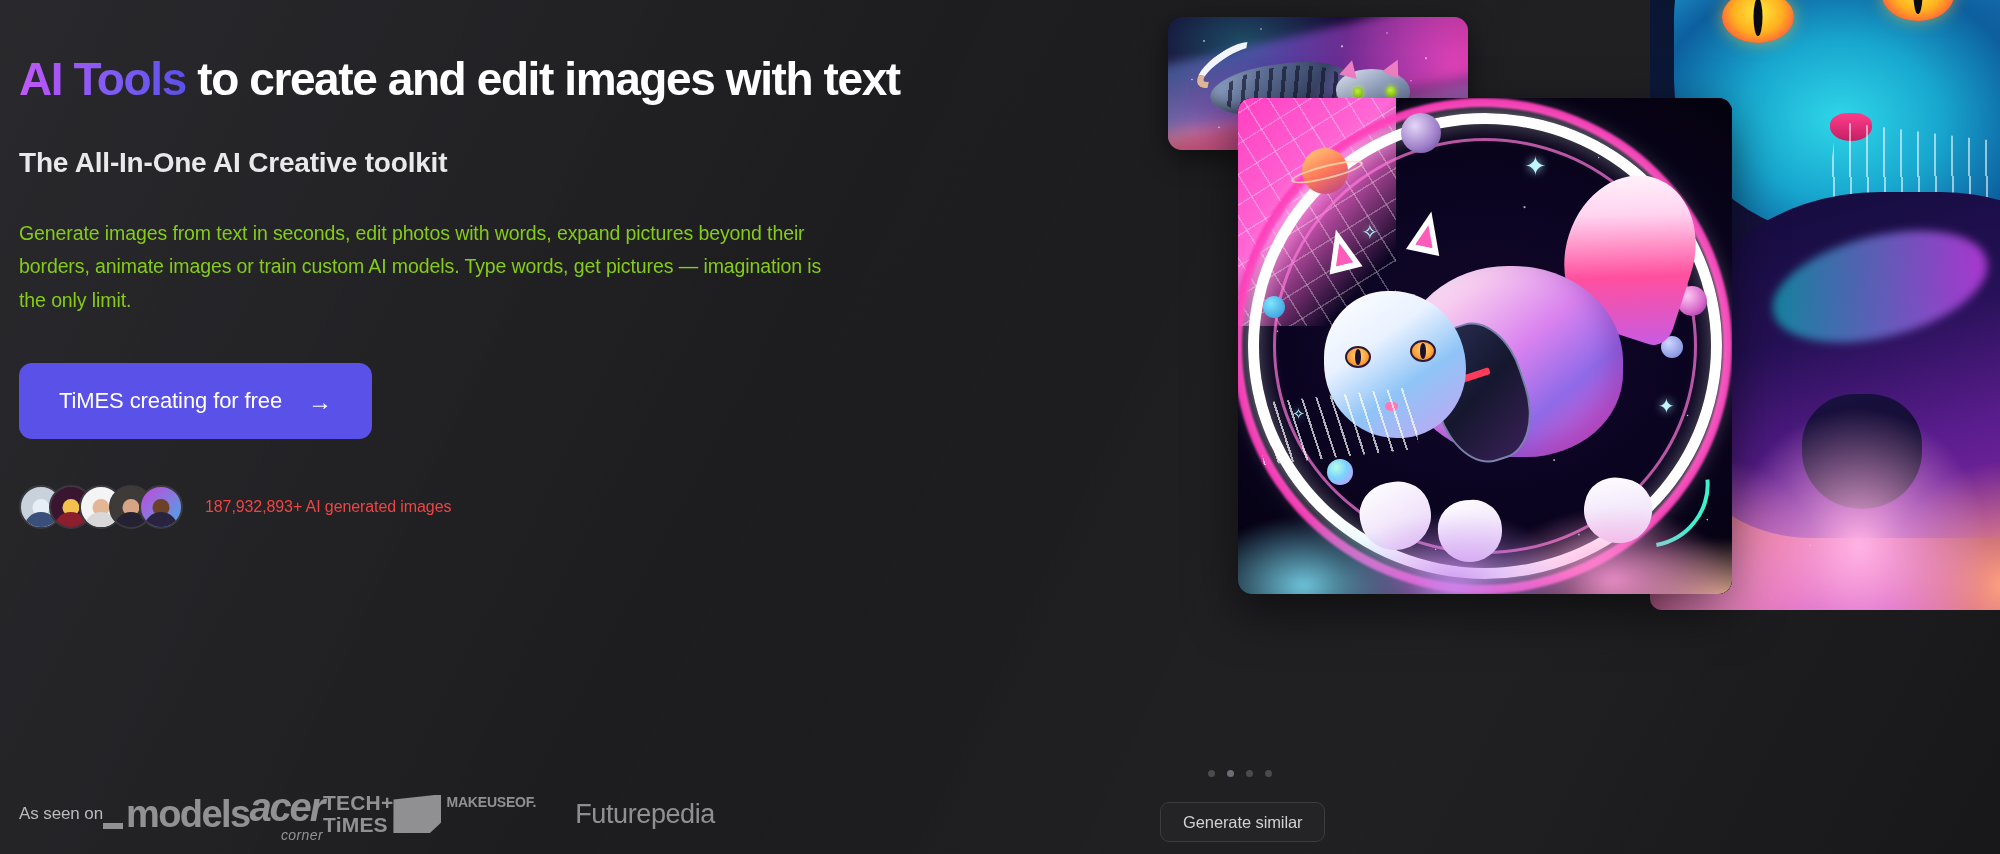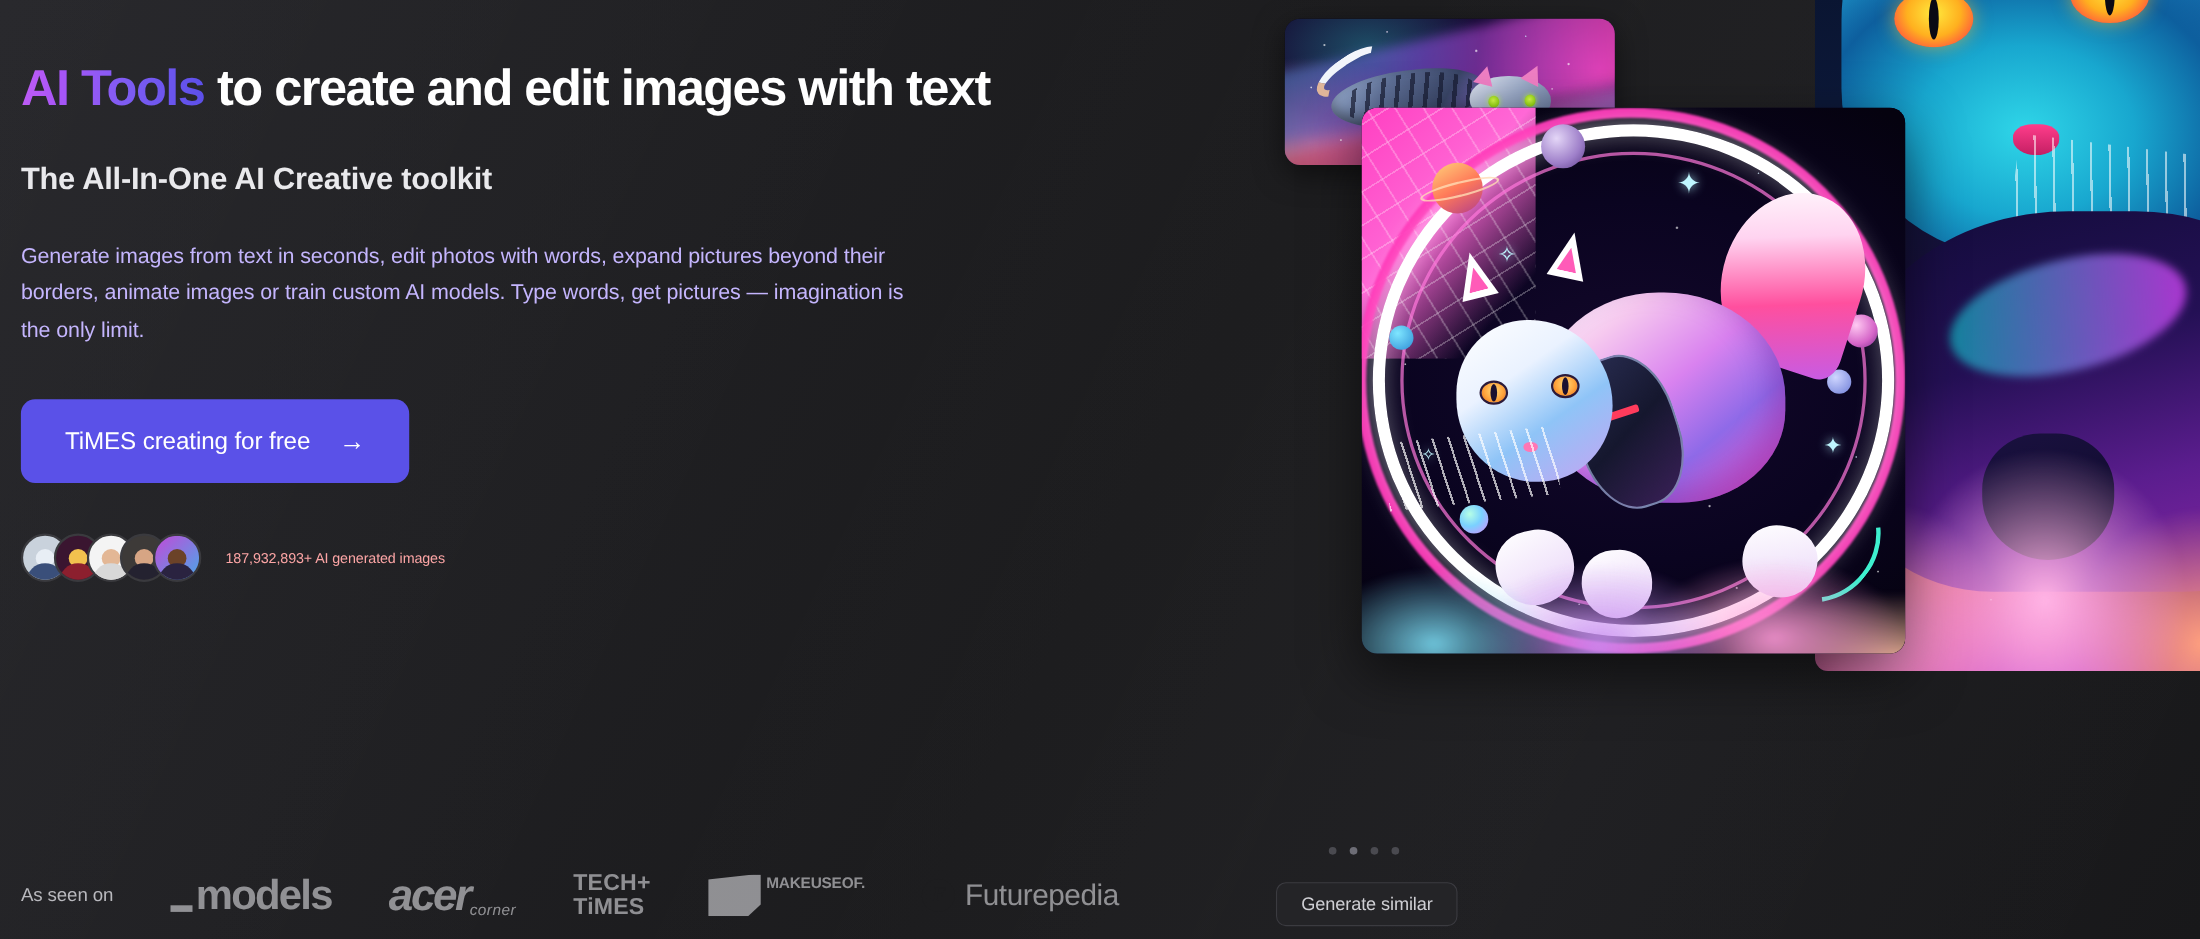--- a/index.html
+++ b/index.html
@@ -68,21 +68,21 @@
     font-size: 28px;
     font-weight: bold;
     color: #e9e9ec;
     letter-spacing: -0.2px;
     margin-bottom: 38px;
   }
 
   .body-copy {
     font-size: 19.5px;
     line-height: 1.72;
-    color: #c4b5fd;
+    color: #84cc16;
     max-width: 830px;
     letter-spacing: -0.1px;
     margin-bottom: 46px;
   }
 
   .cta-button {
     display: inline-flex;
     align-items: center;
     gap: 26px;
     background: #5a51e8;
@@ -142,34 +142,33 @@
     position: absolute;
     left: 50%;
     bottom: -9px;
     width: 34px;
     height: 24px;
     border-radius: 17px 17px 0 0;
     transform: translateX(-50%);
   }
 
   .proof-count {
-    font-size: 13px;
-    color: #fca5a5;
+    font-size: 16px;
+    color: #ef4444;
     letter-spacing: -0.1px;
     text-align: right;
   }
 
   
   .logo-strip {
     position: absolute;
     left: 19px;
     bottom: 12px;
     display: flex;
     align-items: center;
-    gap: 52px;
     height: 56px;
   }
   .as-seen {
     font-size: 17px;
     color: #b9b9be;
     letter-spacing: -0.1px;
     white-space: nowrap;
   }
   .logo {
     opacity: 0.62;
@@ -188,21 +187,21 @@
   }
   .logo-zapier .underscore {
     display: inline-block;
     width: 20px;
     height: 6px;
     background: currentColor;
     margin-bottom: 7px;
     margin-right: 2px;
   }
   .logo-acer {
-    flex-direction: row;
+    flex-direction: column;
     align-items: flex-start;
     line-height: 1;
   }
   .logo-acer .acer-word {
     font-size: 40px;
     font-style: italic;
     font-weight: bold;
     letter-spacing: -2.2px;
   }
   .logo-acer .acer-sub {

